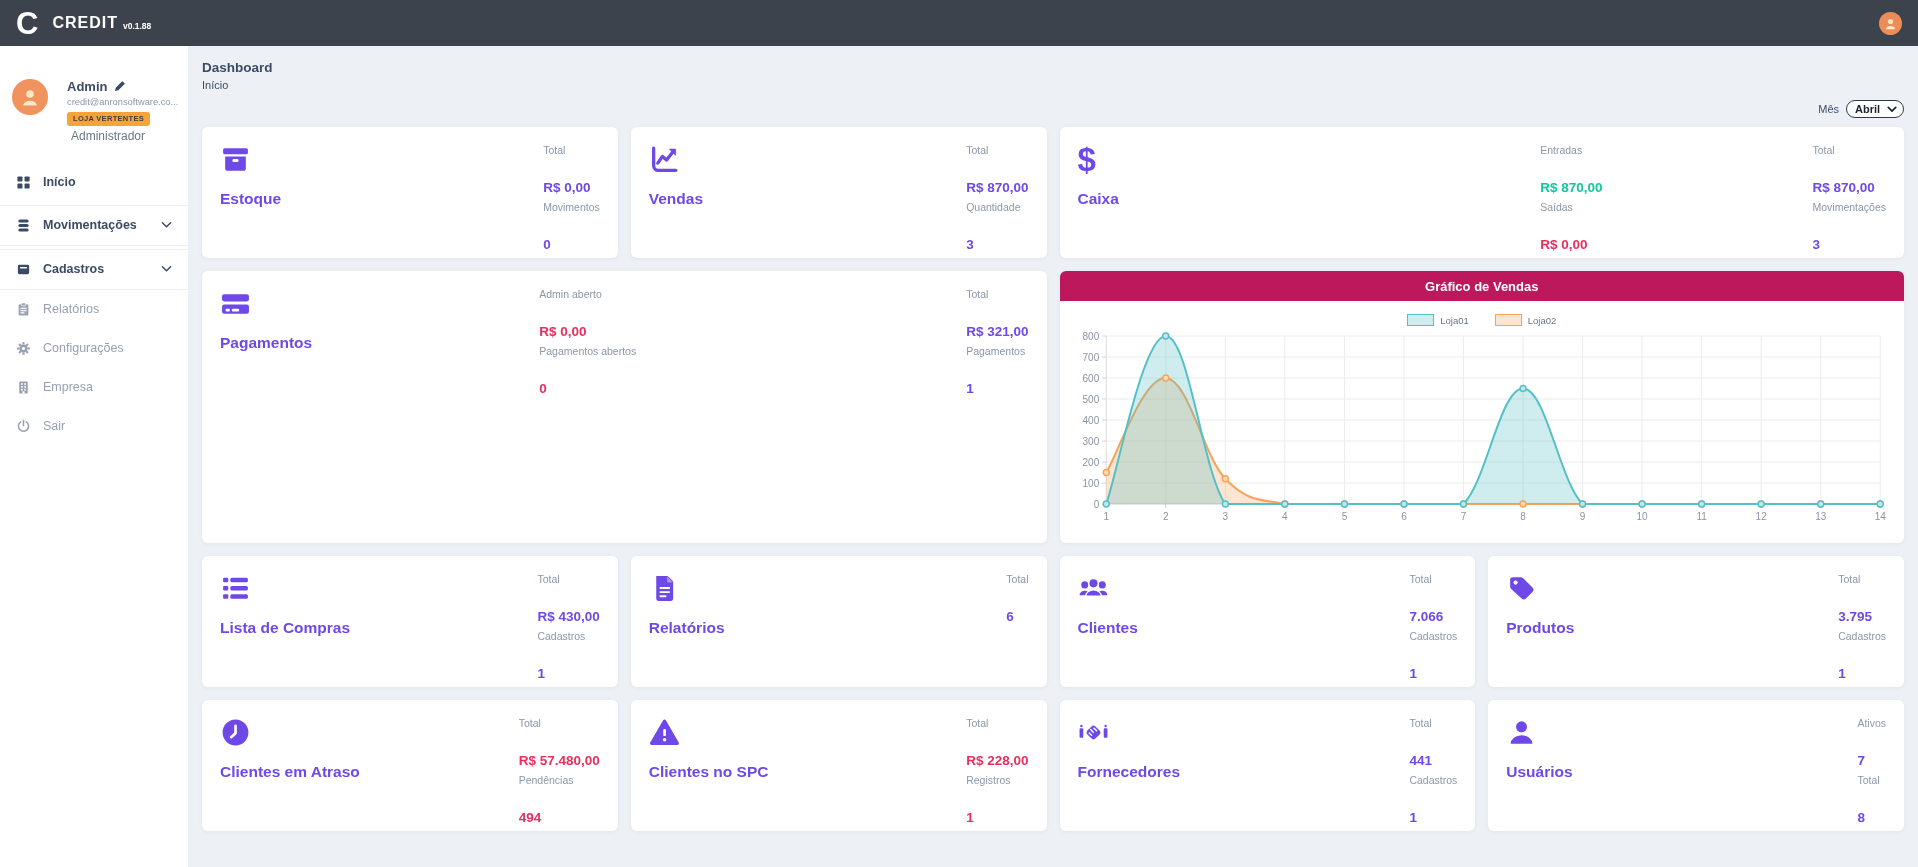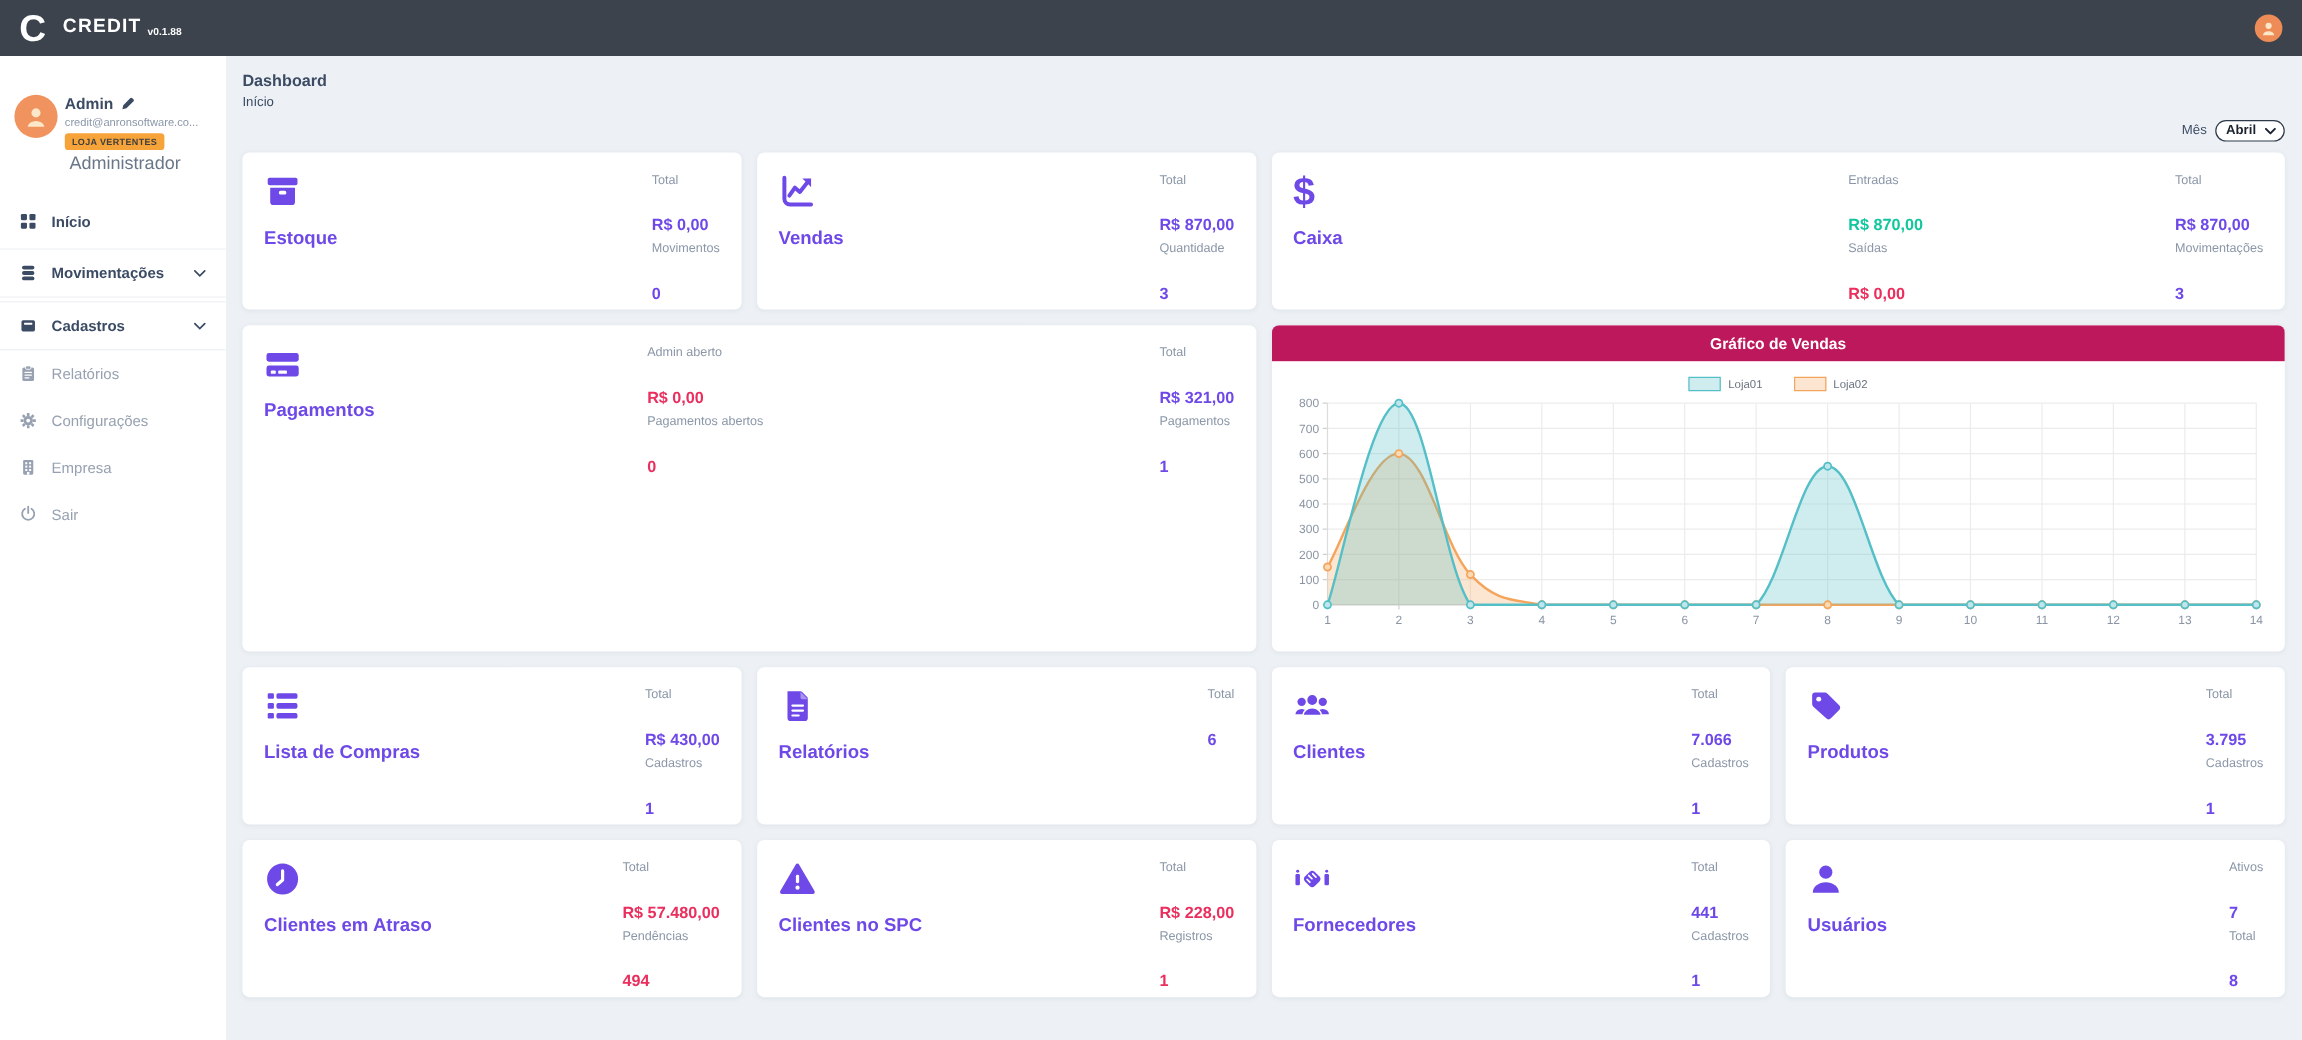--- a/index.html
+++ b/index.html
@@ -7,26 +7,26 @@
 
   
   .topbar { position:fixed; top:0; left:0; width:1918px; height:46px; background:#3d434d; display:flex; align-items:center; padding:0 16px; z-index:20; }
   .logo-c { color:#fff; font-size:31px; font-weight:800; line-height:1; margin-right:14px; }
   .brand { color:#fff; font-size:16px; font-weight:700; letter-spacing:1px; }
   .version { color:#fff; font-size:8.5px; font-weight:700; margin-left:5px; margin-top:6px; }
   .topbar-avatar { margin-left:auto; width:23px; height:23px; border-radius:50%; background:#ee8c57; display:flex; align-items:center; justify-content:center; overflow:hidden; cursor:pointer; }
 
   
   .sidebar { position:fixed; top:46px; left:0; bottom:0; width:188px; background:#fff; z-index:10; }
-  .user-block { display:flex; gap:6px; padding:33px 12px 8px 12px; }
+  .user-block { display:flex; gap:19px; padding:33px 12px 8px 12px; }
   .user-avatar { width:36px; height:36px; border-radius:50%; background:#f0935e; flex:none; display:flex; align-items:center; justify-content:center; overflow:hidden; }
   .user-name { font-size:13px; font-weight:700; color:#3c4b64; display:flex; align-items:center; gap:6px; }
   .user-email { font-size:9.3px; color:#8b97a8; white-space:nowrap; margin-top:3px; }
   .user-badge { display:inline-block; background:#f6a43a; color:#3e3e3e; font-size:7.5px; font-weight:800; letter-spacing:.3px; padding:2.5px 6px; border-radius:3px; margin:4px 0 3px 0; }
-  .user-role { font-size:15px; color:#6a7789; margin-left:4px; }
+  .user-role { font-size:12px; color:#6a7789; margin-left:4px; }
   .menu { margin-top:12px; }
   .menu-item { display:flex; align-items:center; gap:12px; padding:12px 16px; font-size:12.5px; color:#97a1b1; cursor:pointer; }
   .menu-item .mi-icon { flex:none; display:flex; }
   .menu-item.nav-dark { color:#3c4b64; font-weight:700; }
   .menu-item.bordered { border-top:1px solid #edf0f4; border-bottom:1px solid #edf0f4; }
   .menu-item + .menu-item.bordered { margin-top:3px; }
   .mi-chevron { margin-left:auto; display:flex; }
 
   
   .main { margin-left:188px; padding:14px 14px 0 14px; height:837px; padding-top:60px; }

